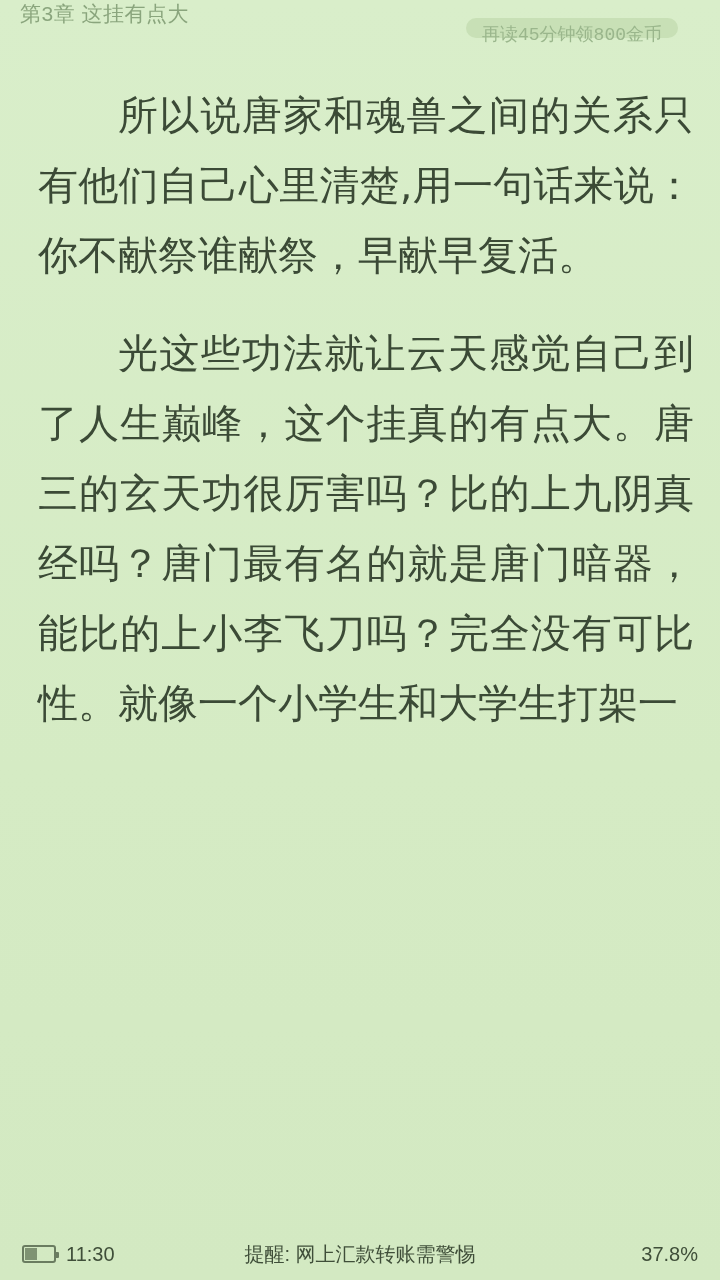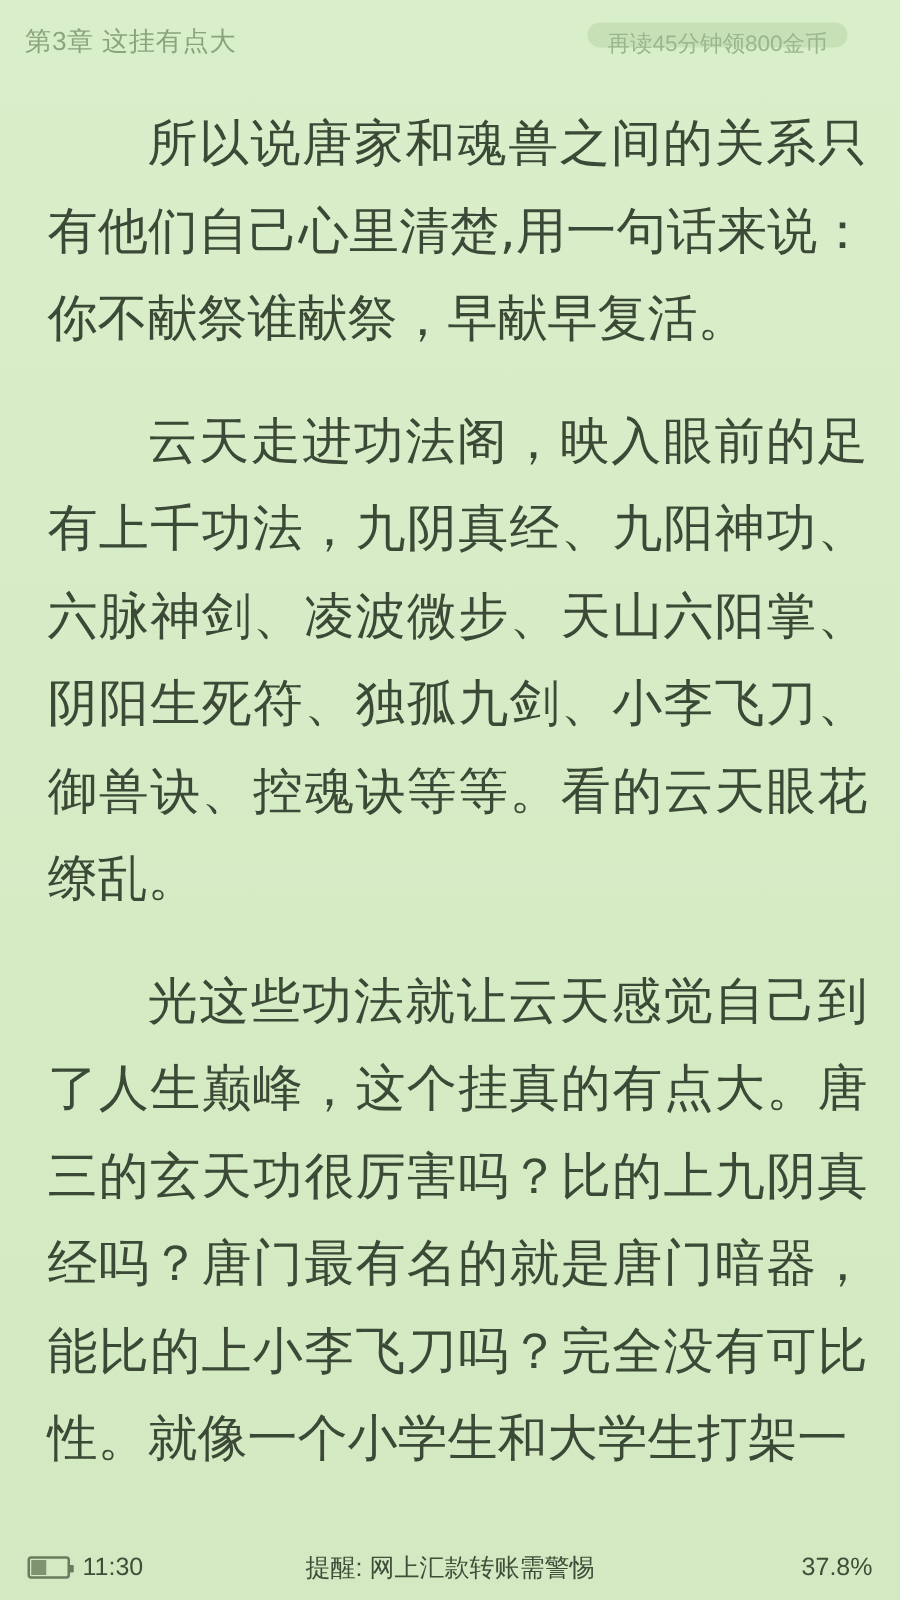--- a/index.html
+++ b/index.html
@@ -22,22 +22,21 @@
     display: flex;
     flex-direction: column;
   }
 
   
   .header {
     height: 66px;
     flex: 0 0 66px;
     position: relative;
     display: flex;
-    align-items: center;
-    padding: 16px 20px;
+    padding: 0 20px;
     box-sizing: border-box;
   }
   .chapter-title {
     font-size: 21px;
     color: #8aa57d;
     letter-spacing: 0.5px;
     white-space: nowrap;
   }
   .reward-pill {
     position: absolute;
@@ -45,20 +44,21 @@
     top: 18px;
     height: 20px;
     line-height: 34px;
     padding: 0 16px;
     border-radius: 14px;
     background: #c8e0b6;
     color: #9ab68c;
     font-size: 18px;
     white-space: nowrap;
     box-sizing: border-box;
+    font-family: Liberation Mono, monospace;
   }
 
   
   .content {
     flex: 1 1 auto;
     padding: 14px 26px 0 38px;
     box-sizing: border-box;
     overflow: hidden;
   }
   .para {
@@ -139,21 +139,20 @@
 
 <div class="reader">
 
   <div class="header">
     <div class="chapter-title">第3章 这挂有点大</div>
     <div class="reward-pill">再读45分钟领800金币</div>
   </div>
 
   <div class="content">
     <p class="para">所以说唐家和魂兽之间的关系只有他们自己心里清楚,用一句话来说：你不献祭谁献祭，早献早复活。</p>
-    <p class="para">云天走进功法阁，映入眼前的足有上千功法，九阴真经、九阳神功、六脉神剑、凌波微步、天山六阳掌、阴阳生死符、独孤九剑、小李飞刀、御兽诀、控魂诀等等。看的云天眼花缭乱。</p>
     <p class="para">光这些功法就让云天感觉自己到了人生巅峰，这个挂真的有点大。唐三的玄天功很厉害吗？比的上九阴真经吗？唐门最有名的就是唐门暗器，能比的上小李飞刀吗？完全没有可比性。就像一个小学生和大学生打架一</p>
   </div>
 
   <div class="footer">
     <div class="footer-left">
       <span class="battery">
         <span class="level"></span>
       </span>
       <span class="clock">11:30</span>
     </div>

